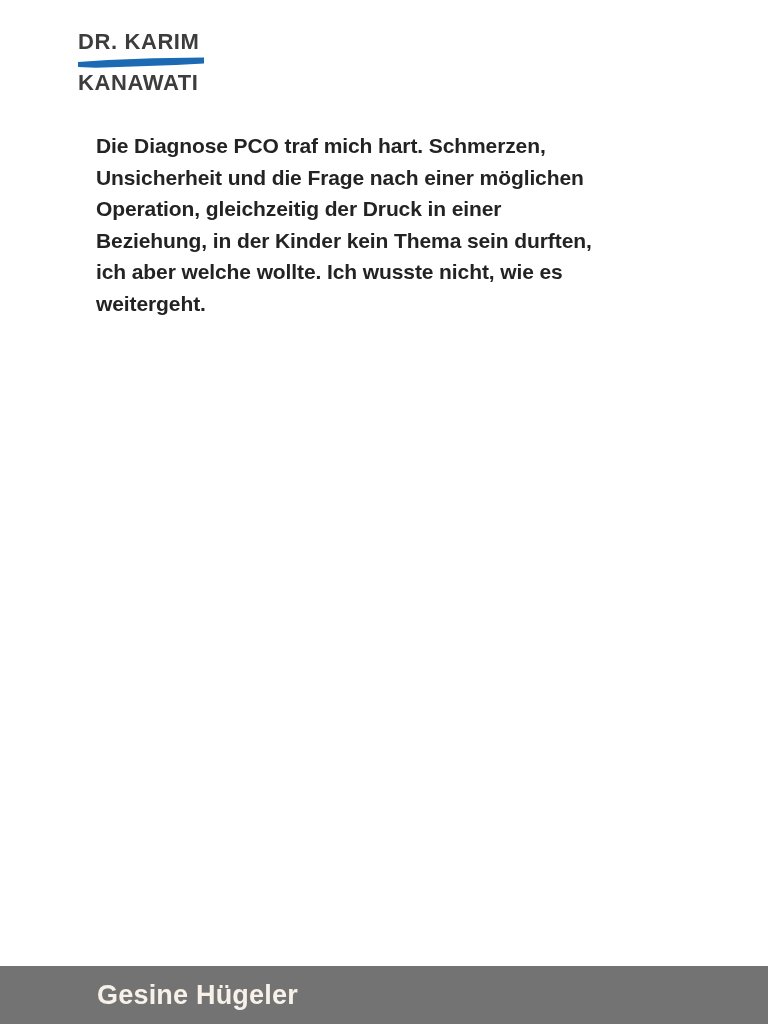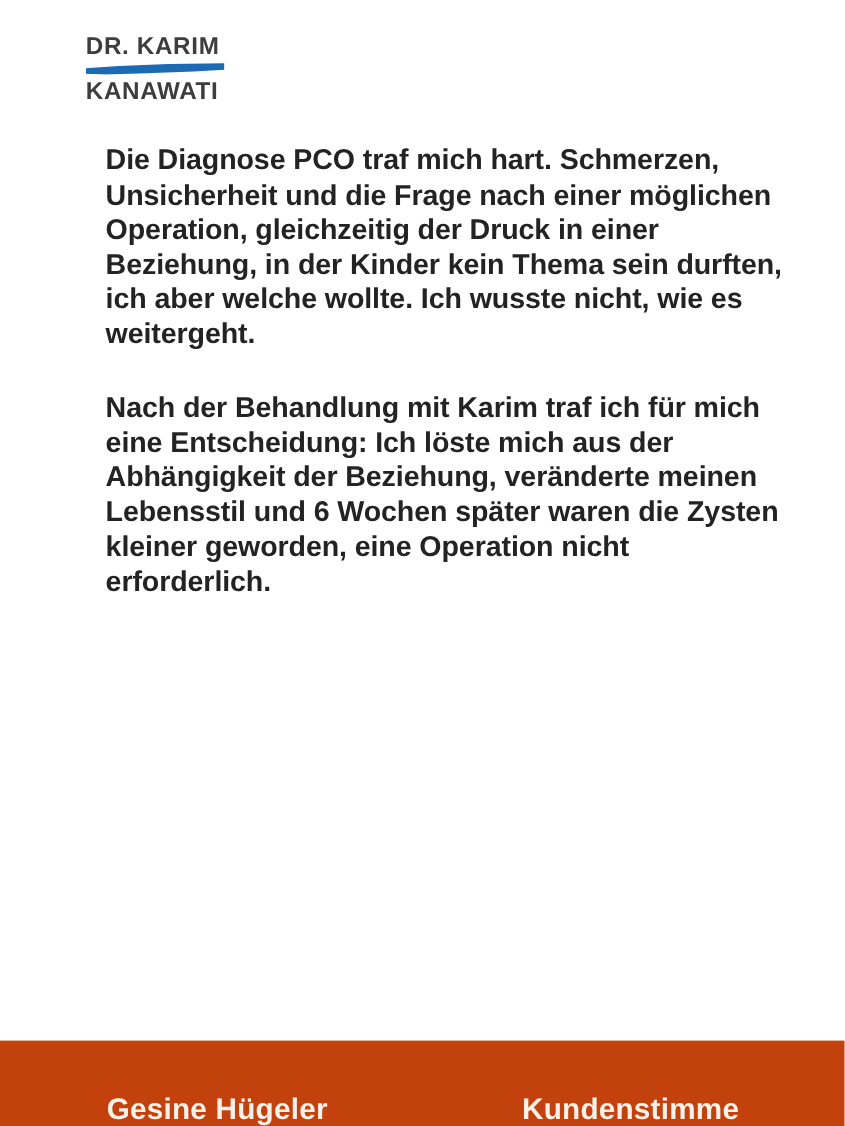--- a/index.html
+++ b/index.html
@@ -37,38 +37,38 @@
 
   
   .content {
     position: absolute;
     left: 96px;
     top: 130px;
     width: 650px;
   }
   .content p {
     margin: 0 0 36px 0;
-    font-size: 26px;
+    font-size: 21px;
     font-weight: bold;
     color: #232323;
     line-height: 31.5px;
     letter-spacing: -0.1px;
     white-space: pre-line;
   }
 
   
   .footer {
     position: absolute;
     left: 0;
     right: 0;
     bottom: 0;
-    height: 78px;
-    background: #c2410c;
+    height: 58px;
+    background: #737373;
     display: flex;
-    align-items: flex-end;
+    align-items: center;
     justify-content: space-between;
     padding: 0 96px 0 97px;
     box-sizing: border-box;
   }
   .footer .footer-text {
     font-size: 27px;
     font-weight: bold;
     color: #f8f1e9;
     letter-spacing: 0.2px;
     white-space: nowrap;
@@ -87,26 +87,19 @@
     <div class="logo-line">KANAWATI</div>
   </header>
 
   <main class="content">
     <p>Die Diagnose PCO traf mich hart. Schmerzen,
 Unsicherheit und die Frage nach einer möglichen
 Operation, gleichzeitig der Druck in einer
 Beziehung, in der Kinder kein Thema sein durften,
 ich aber welche wollte. Ich wusste nicht, wie es
 weitergeht.</p>
-    <p>Nach der Behandlung mit Karim traf ich für mich
-eine Entscheidung: Ich löste mich aus der
-Abhängigkeit der Beziehung, veränderte meinen
-Lebensstil und 6 Wochen später waren die Zysten
-kleiner geworden, eine Operation nicht
-erforderlich.</p>
   </main>
 
   <footer class="footer">
     <span class="footer-text">Gesine Hügeler</span>
-    <span class="footer-text">Kundenstimme</span>
   </footer>
 
 </div>
 
 </body></html>

